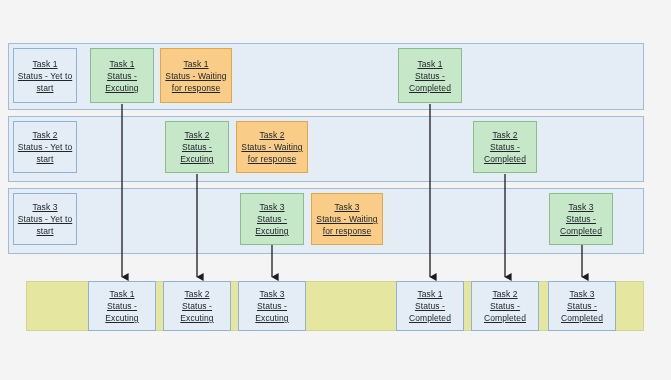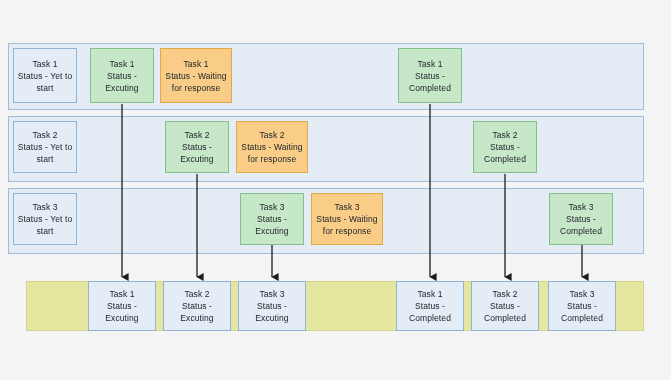--- a/index.html
+++ b/index.html
@@ -24,20 +24,21 @@
     box-sizing:border-box;
     display:flex;
     flex-direction:column;
     align-items:center;
     justify-content:center;
     text-align:center;
     font-size:8.5px;
     line-height:12px;
     color:#20262c;
     letter-spacing:0.1px;
+    text-decoration:underline;
   }
   .node span{display:block;white-space:nowrap;}
 
   .n-blue{background:#e4ecf5;border:1px solid #8fb3d4;}
   .n-green{background:#c7e7c9;border:1px solid #85c08a;}
   .n-orange{background:#f9cd87;border:1px solid #e0a948;}
 
   .strip{
     position:absolute;
     background:#e5e69f;

